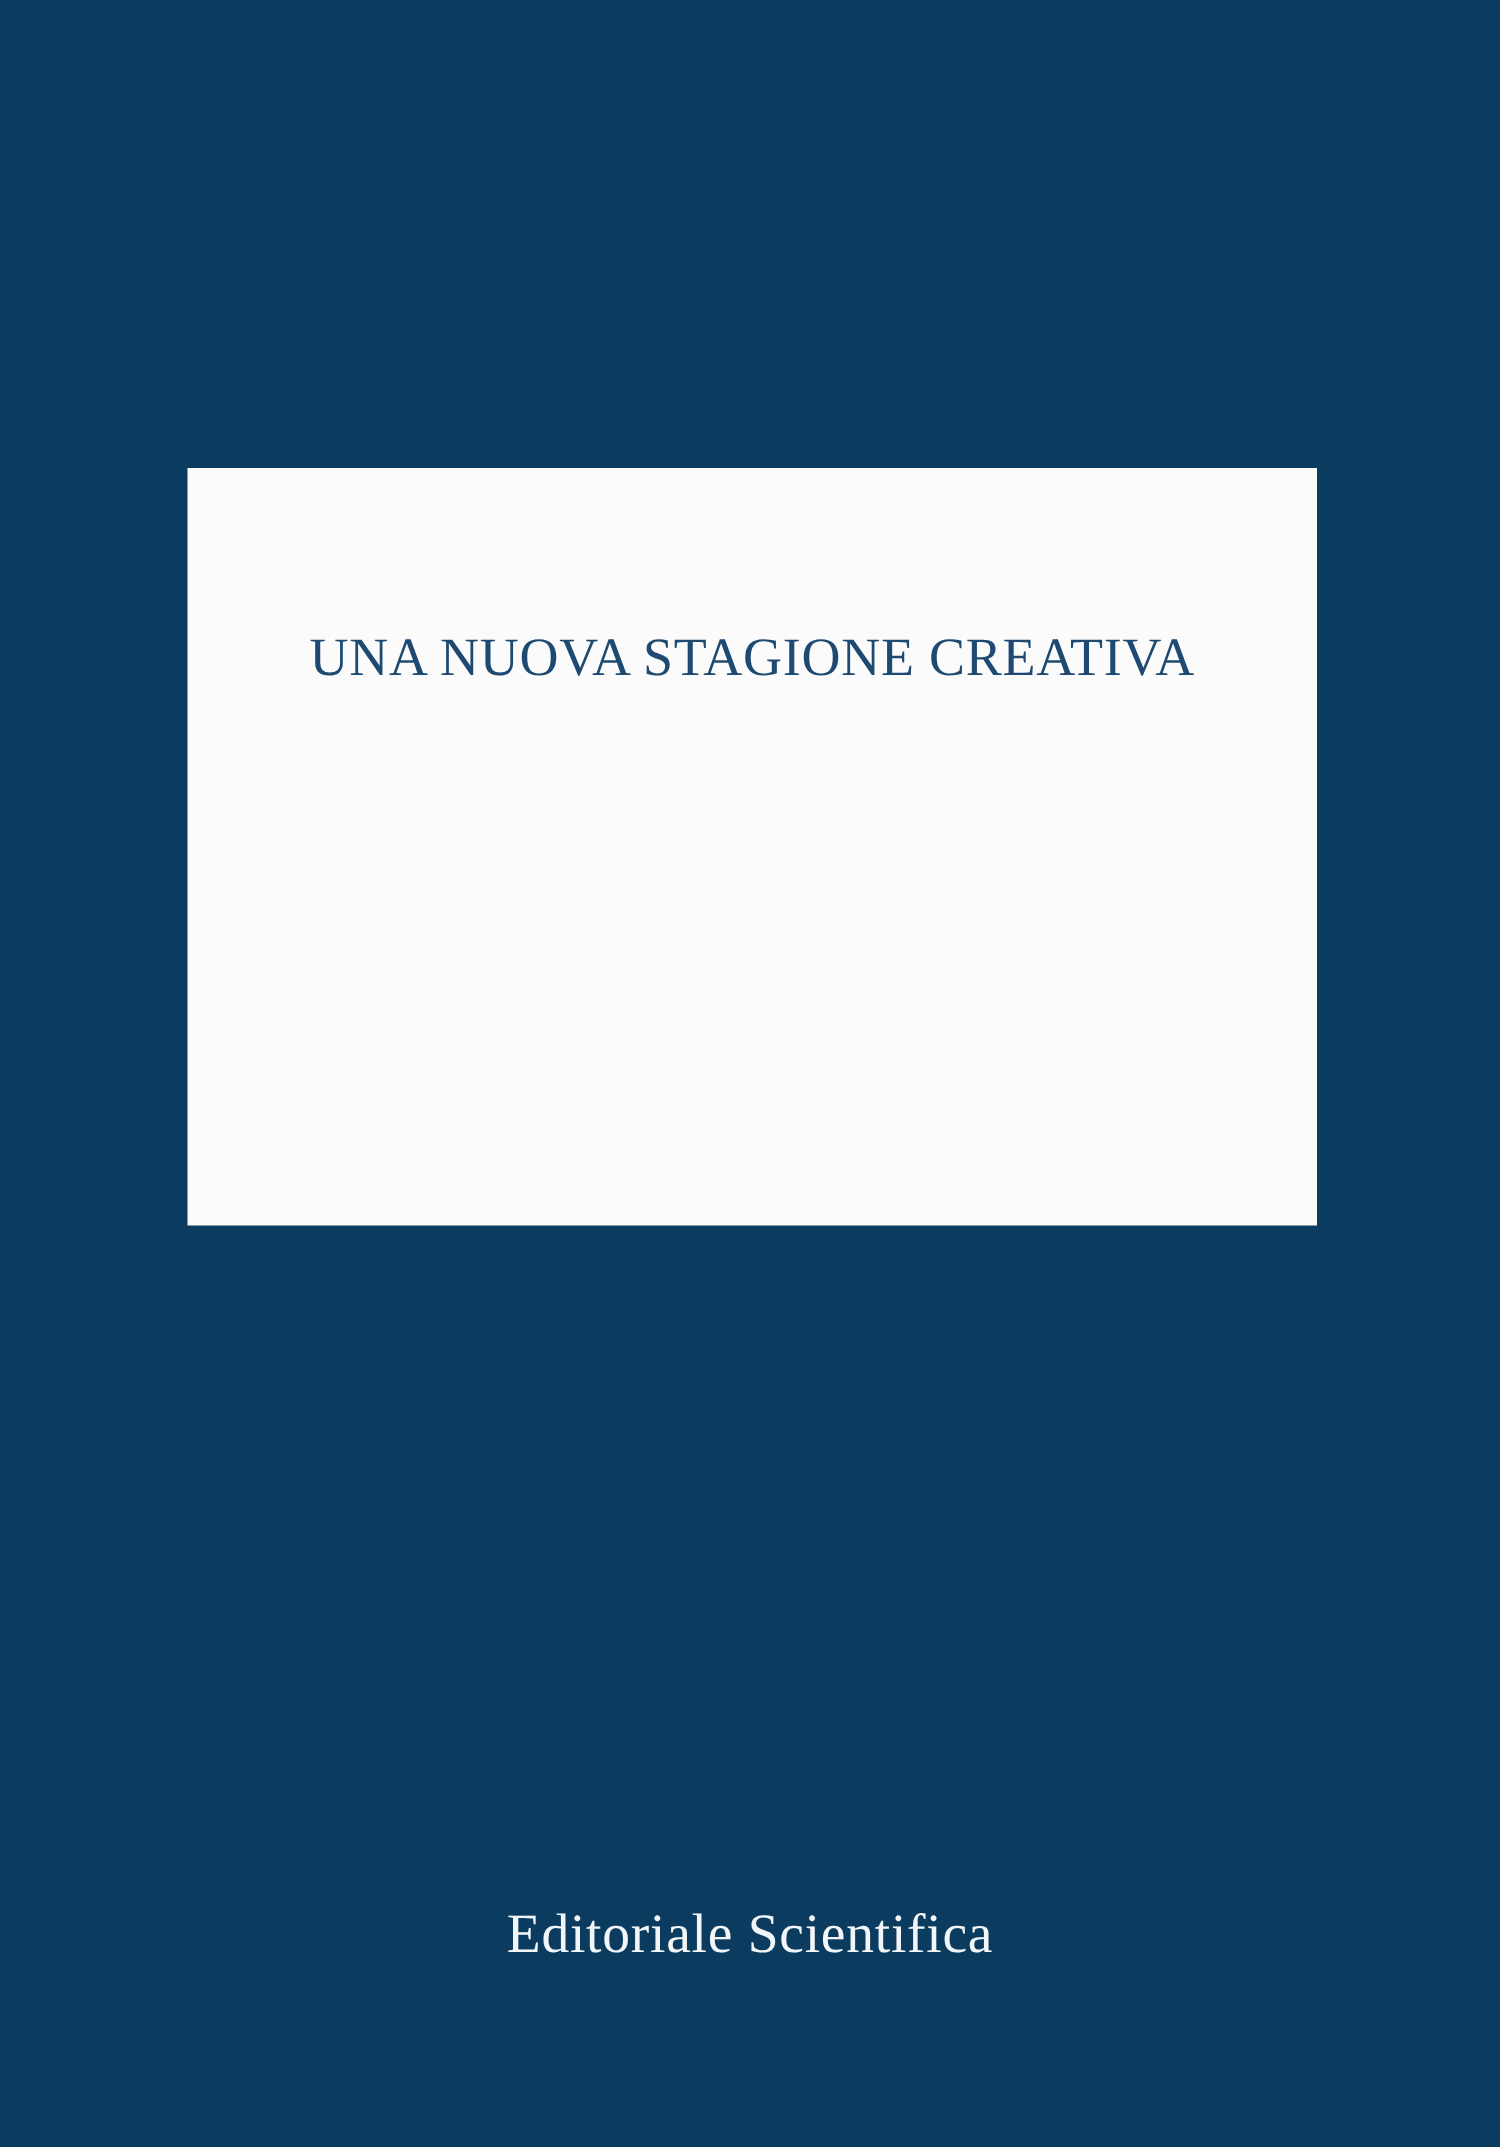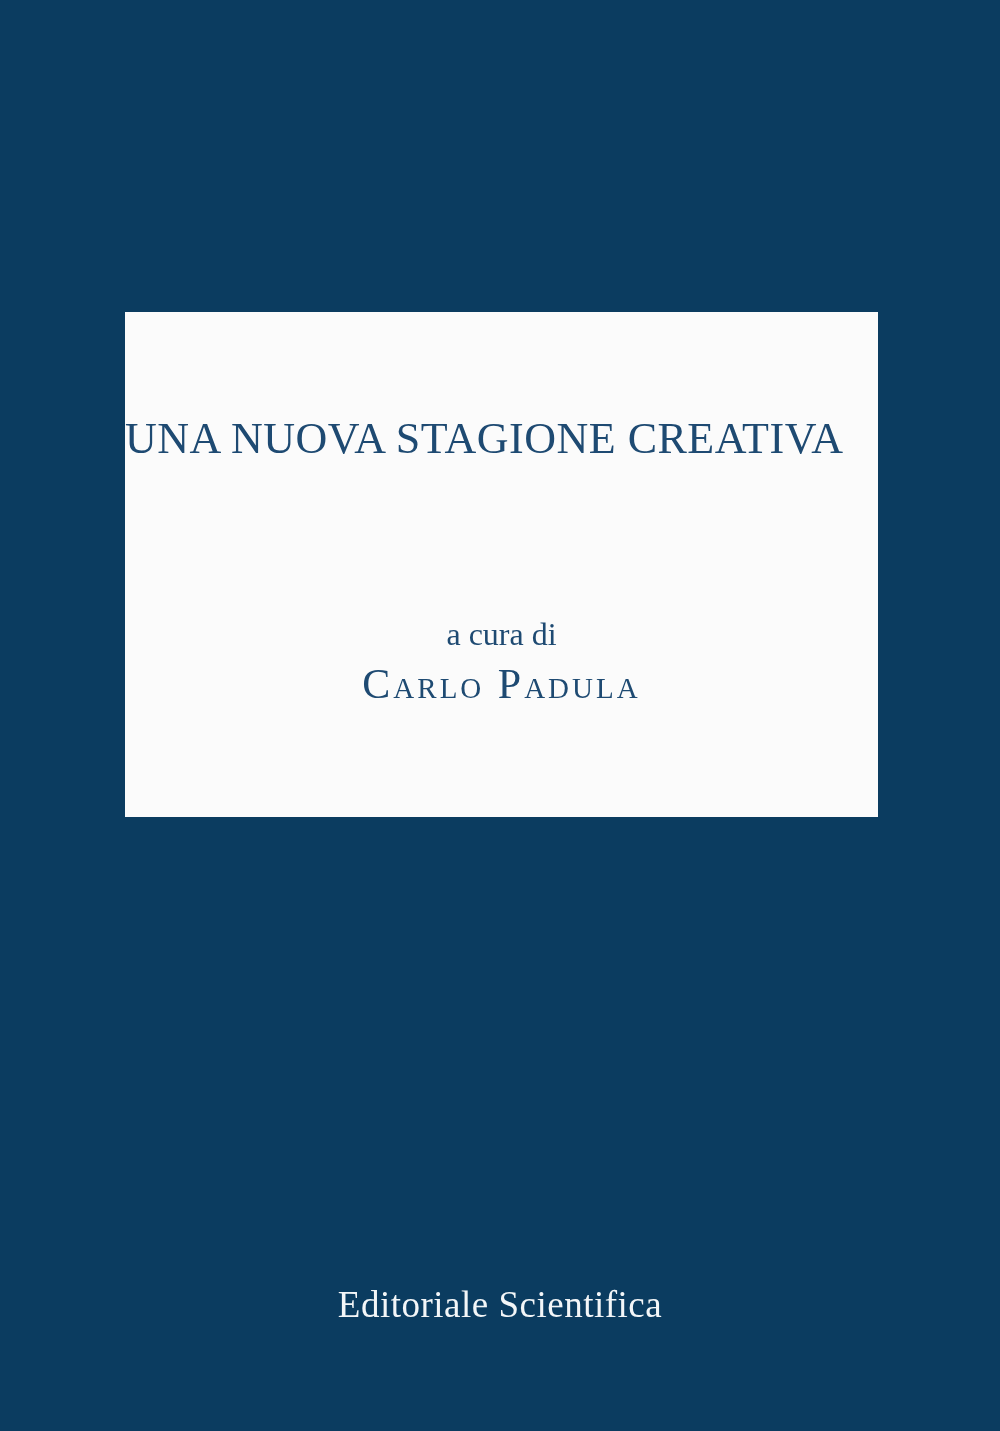--- a/index.html
+++ b/index.html
@@ -25,22 +25,22 @@
     top: 312px;
     width: 753px;
     height: 505px;
   }
   .book-title {
     position: absolute;
     top: 100px;
     left: 0;
     right: 0;
     margin: 0;
-    text-align: left;
-    font-size: 44px;
+    text-align: center;
+    font-size: 36px;
     line-height: 53px;
     font-weight: normal;
     letter-spacing: 0.5px;
   }
   .book-title .title-line {
     display: block;
     white-space: nowrap;
   }
   .editor-block {
     position: absolute;
@@ -61,36 +61,32 @@
     line-height: 50px;
     font-variant: small-caps;
     letter-spacing: 3px;
     white-space: nowrap;
   }
   .publisher {
     position: absolute;
     top: 1268px;
     left: 0;
     right: 0;
-    margin: 15px;
+    margin: 0;
     text-align: center;
     font-size: 37px;
     line-height: 44px;
     font-weight: normal;
     letter-spacing: 0.5px;
     white-space: nowrap;
   }
 </style>
 </head>
 <body style="background: rgb(11, 60, 96);">
 
 <div class="cover">
   <div class="title-panel" style="background: rgb(251, 251, 251);">
     <h1 class="book-title" style="color: rgb(30, 74, 114);">
       <span class="title-line">UNA NUOVA STAGIONE CREATIVA</span>
     </h1>
-    <div class="editor-block" style="color: rgb(30, 74, 114);">
-      <span class="editor-prefix">a cura di</span>
-      <span class="editor-name">Carlo Padula</span>
-    </div>
   </div>
   <p class="publisher" style="color: rgb(243, 246, 248);">Editoriale Scientifica</p>
 </div>
 
 </body></html>

